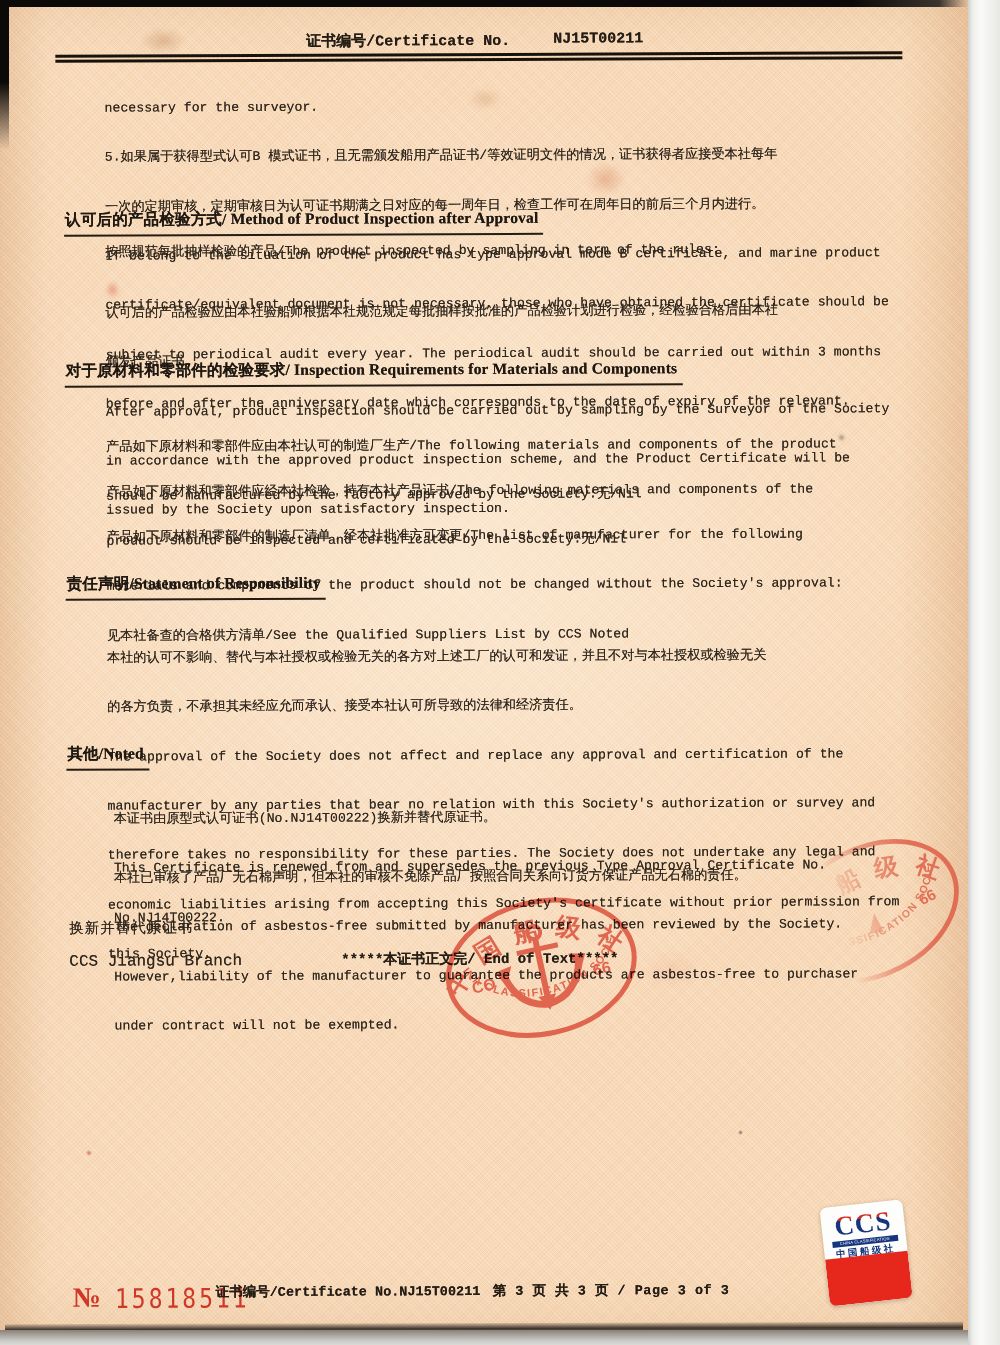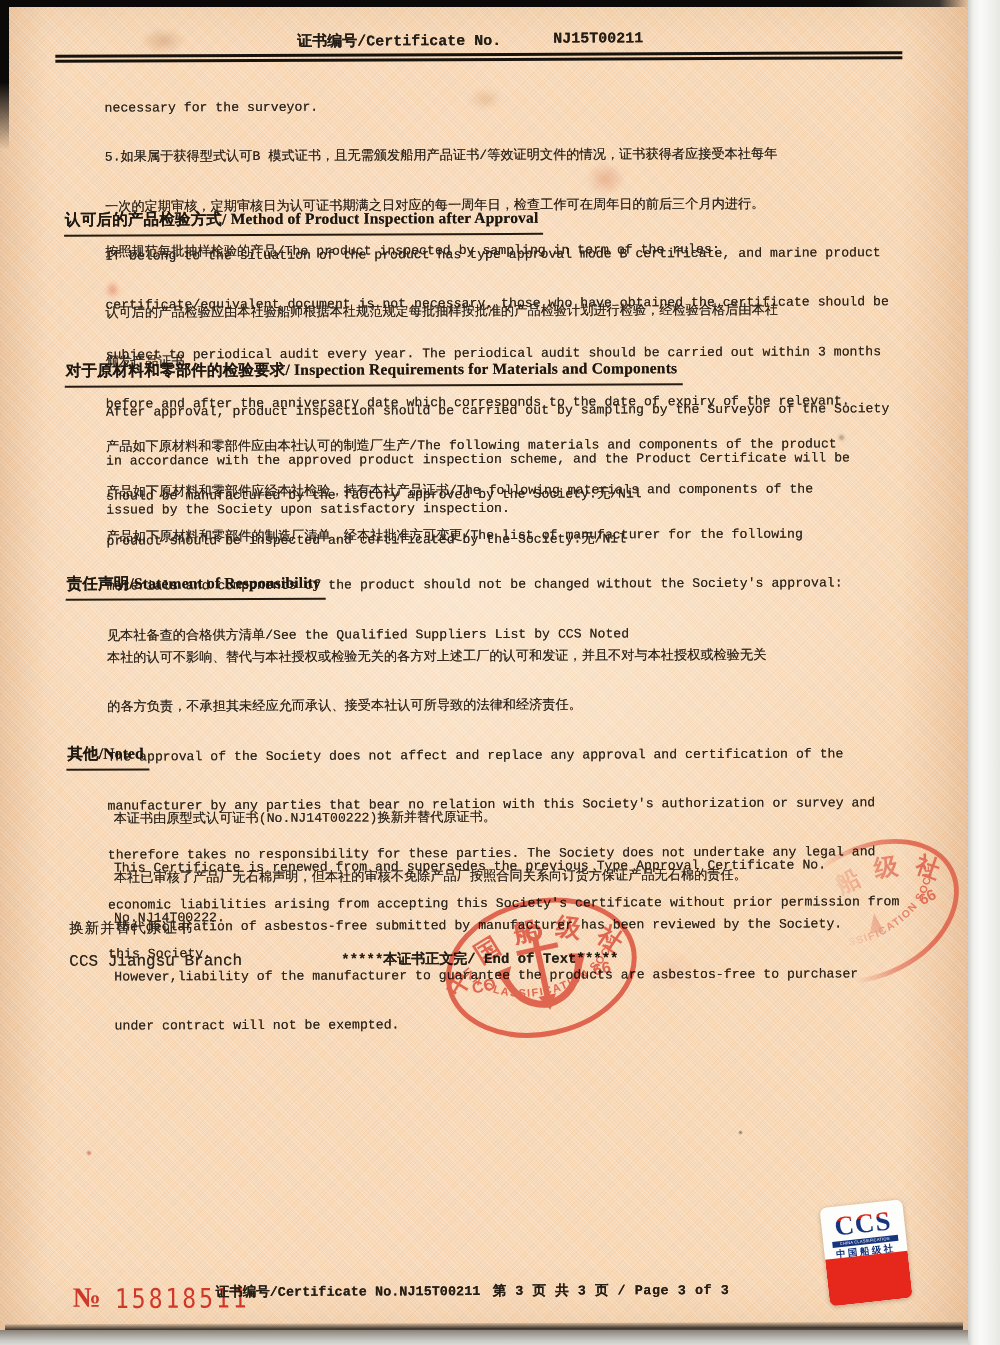--- a/index.html
+++ b/index.html
@@ -39,21 +39,21 @@
   .stain { position:absolute; border-radius:50%; filter:blur(2px); pointer-events:none; }
   
   .content { position:absolute; left:0; top:0; width:968px; height:1332px; transform:rotate(-0.25deg); color:#2b241c; }
   .mono { font-family:"Liberation Mono","DejaVu Sans Mono",monospace; }
   .line-block { position:absolute; font-size:13.2px; line-height:16.45px; white-space:pre;
     color:#2e261d; text-shadow:0 0 .5px rgba(40,30,20,.75); }
   .sec-head { position:absolute; font-family:"Liberation Serif","DejaVu Serif",serif;
     font-weight:700; font-size:15.5px; color:#1e1811; letter-spacing:.2px;
     border-bottom:2.5px solid #241c12; padding:0 5px 4px 1px; white-space:pre;
     text-shadow:0 0 .4px rgba(30,22,14,.8); }
-  .hdr-label { position:absolute; left:300px; top:31px; font-weight:700; font-size:15px;
+  .hdr-label { position:absolute; left:309px; top:31px; font-weight:700; font-size:15px;
     color:#241d15; text-shadow:0 0 .5px rgba(30,22,14,.8); }
   .hdr-no { position:absolute; left:540px; top:31px; font-weight:700; font-size:15px;
     color:#241d15; text-shadow:0 0 .5px rgba(30,22,14,.8);margin-left:16px; }
   .double-rule { position:absolute; left:58px; top:53px; width:847px; height:8px;
     border-top:3px solid #18120d; border-bottom:3px solid #18120d; }
   
   .branch-cn { position:absolute; left:68px; top:917px; font-size:14.5px; letter-spacing:1px;
     color:#2e261d; text-shadow:0 0 .5px rgba(40,30,20,.7); }
   .branch-en { position:absolute; left:68px; top:951px; font-size:16px; color:#2e261d;
     text-shadow:0 0 .5px rgba(40,30,20,.7); }

